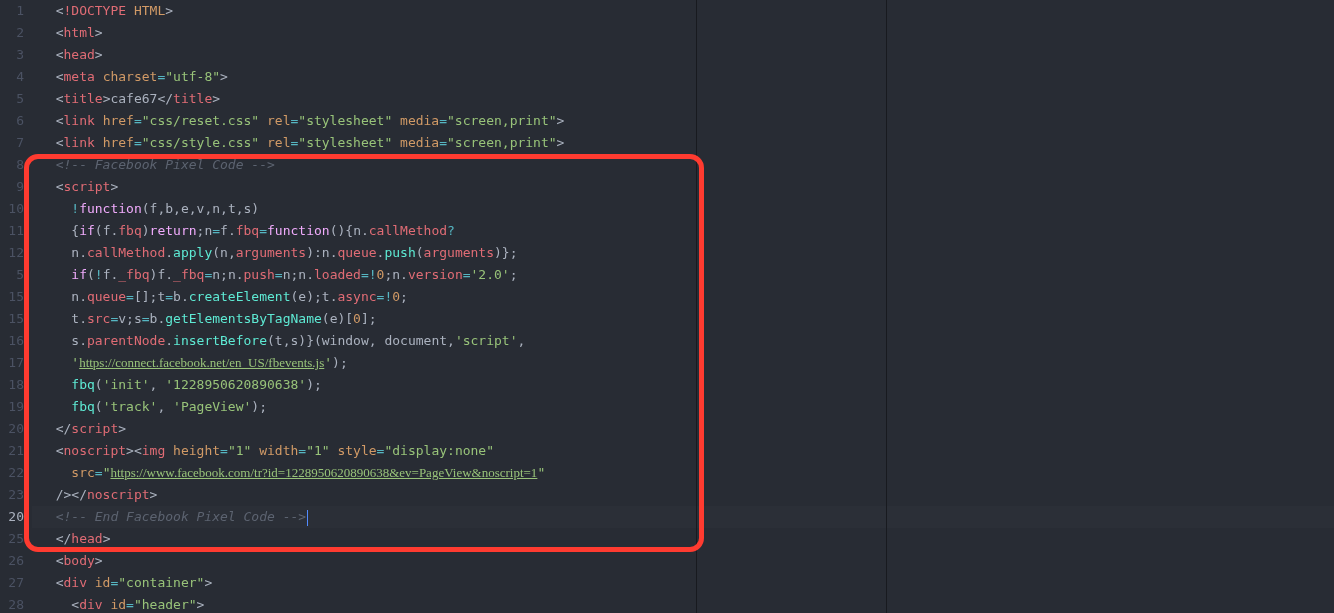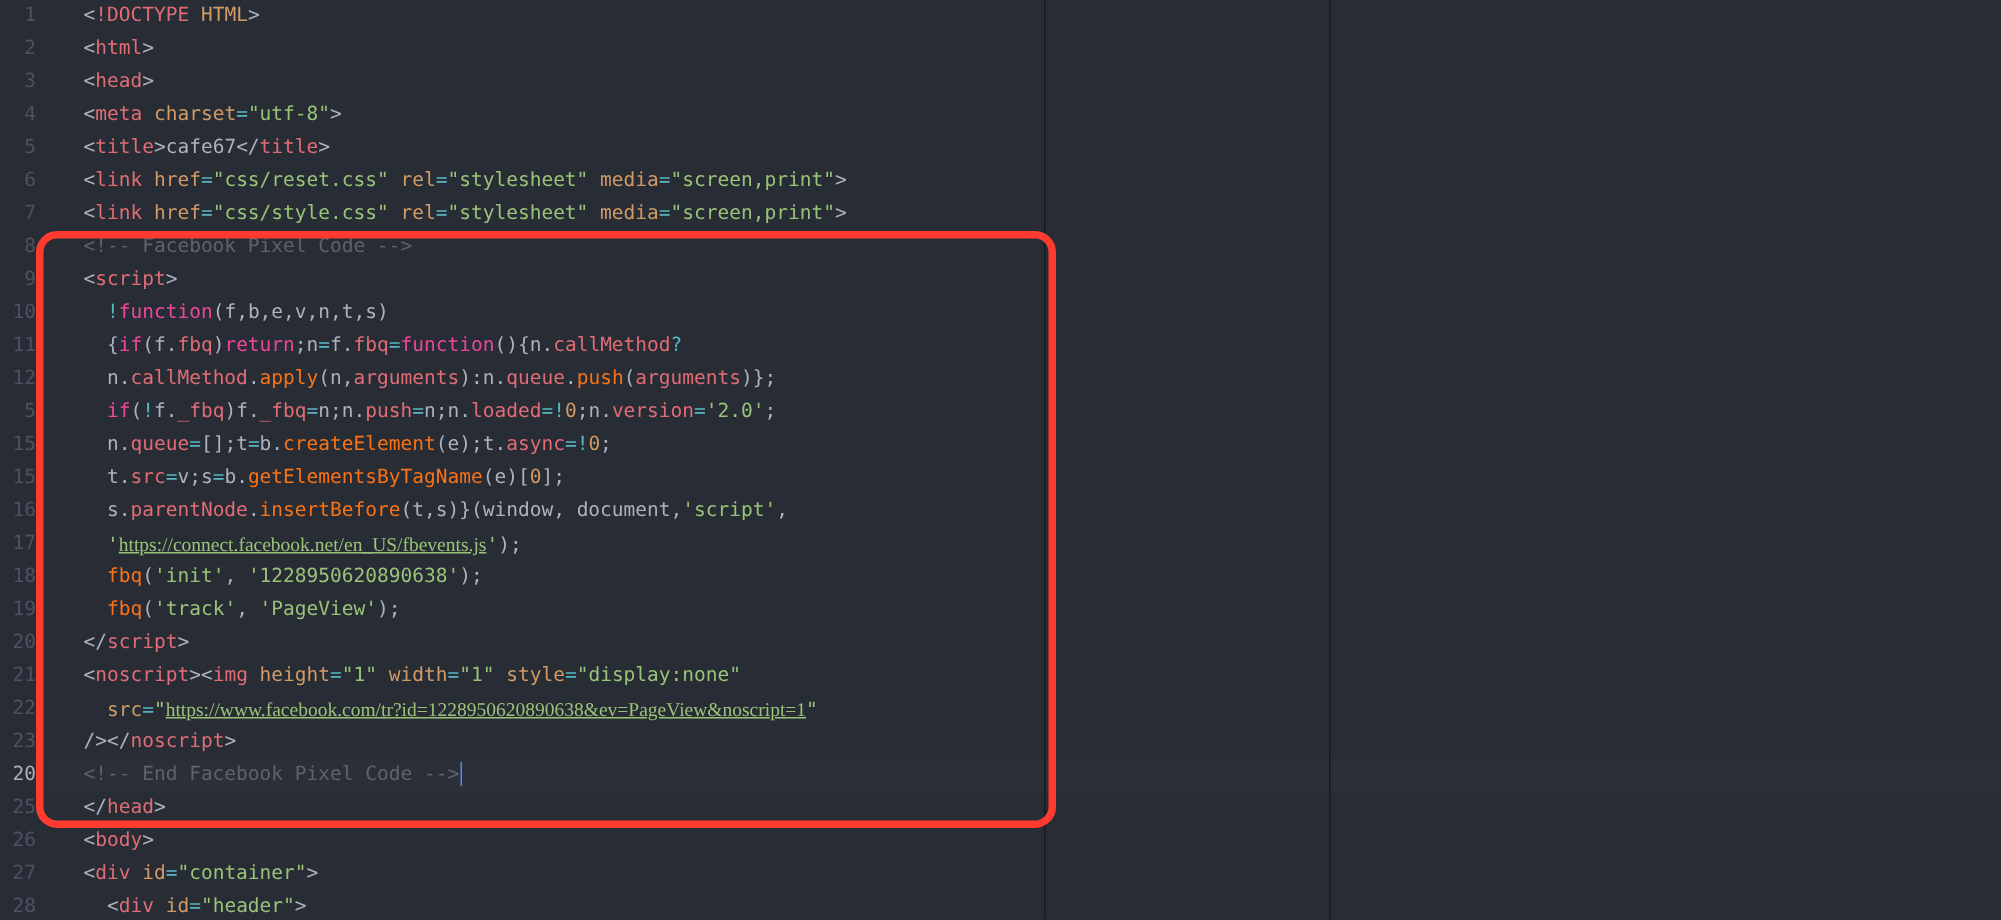--- a/index.html
+++ b/index.html
@@ -36,23 +36,23 @@
 }
 .line { height: 22px; padding-left: 8px; }
 .line.cursor-line { background: rgba(255,255,255,0.015); }
 
 
 .tag { color: #e06c75; }
 .bracket { color: #abb2bf; }
 .attr { color: #d19a66; }
 .op { color: #56b6c2; }
 .str { color: #98c379; }
-.comment { color: #5c6370; }
-.kw { color: #ec4899; }
-.fn { color: #f97316; }
+.comment { color: #5c6370; font-style: italic; }
+.kw { color: #f0abfc; }
+.fn { color: #5eead4; }
 .param { color: #abb2bf; }
 .prop { color: #e06c75; }
 .num { color: #d19a66; }
 .punct { color: #abb2bf; }
 .url { color: #98c379; text-decoration: underline; font-family: Liberation Serif, serif; }
 
 .highlight-box {
   position: absolute;
   border: 5px solid #ff3b30;
   border-radius: 14px;

